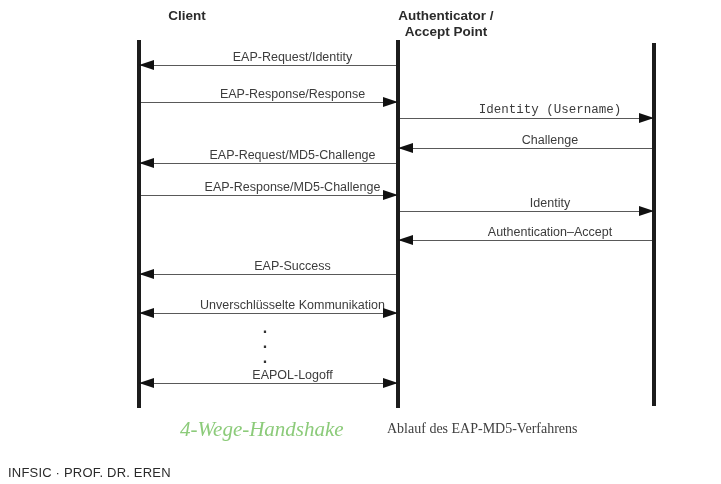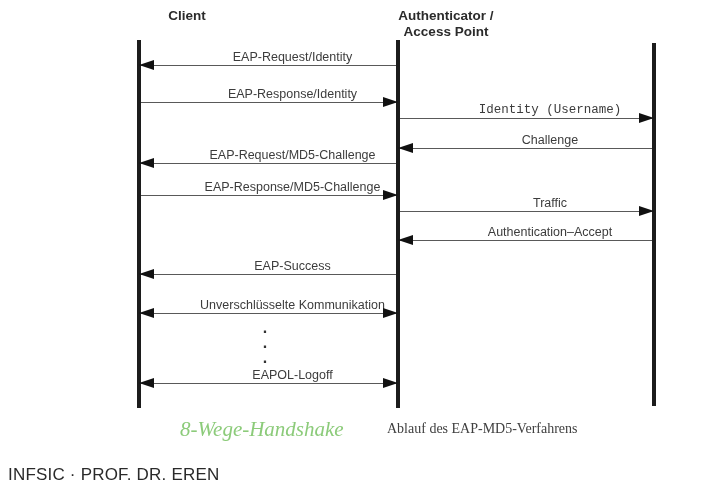--- a/index.html
+++ b/index.html
@@ -25,65 +25,65 @@
   .dots{position:absolute;text-align:center;color:#333;font-size:16px;
       line-height:15px;font-weight:bold;}
   .dots div{height:15px;}
 
   .caption-green{position:absolute;left:180px;top:416px;
       font-family:"Liberation Serif",serif;font-style:italic;font-size:21px;
       line-height:27px;color:var(--accent-green,#8CCB7A);white-space:nowrap;}
   .caption-black{position:absolute;left:387px;top:421px;
       font-family:Liberation Serif, serif;font-size:14px;color:#404040;
       white-space:nowrap;}
-  .footer{position:absolute;left:8px;top:465px;font-size:17px;color:#2a2a2a;
+  .footer{position:absolute;left:8px;top:465px;font-size:13px;color:#2a2a2a;
       letter-spacing:0.2px;white-space:nowrap;}
 </style>
 </head>
 <body>
 
 <div id="diagram">
 
   <div class="caption-green">
-    <div>8-Wege-Handshake</div>
+    <div>4-Wege-Handshake</div>
   </div>
   <div class="caption-black">Ablauf des EAP-MD5-Verfahrens</div>
   <div class="footer">INFSIC · PROF. DR. EREN</div>
 <div class="lane-label" style="left: 139px; top: 8px;">Client</div>
     <div class="lifeline" style="left: 137px; top: 40px; height: 368px;"></div>
     <div class="lane-label" style="left: 398px; top: 8px;">Authenticator /
-Access Point</div>
+Accept Point</div>
     <div class="lifeline" style="left: 396px; top: 40px; height: 368px;"></div>
     <div class="lifeline" style="left: 652px; top: 43px; height: 363px;"></div>
     <div class="msg" style="left: 141px; top: 65px; width: 255px;">
       <div class="msg-label">EAP-Request/Identity</div>
       <div class="head-l"></div>
     </div>
     <div class="msg" style="left: 141px; top: 102px; width: 255px;">
-      <div class="msg-label">EAP-Response/Identity</div>
+      <div class="msg-label">EAP-Response/Response</div>
       <div class="head-r"></div>
     </div>
     <div class="msg" style="left: 400px; top: 118px; width: 252px; font-family: Liberation Mono, monospace;">
       <div class="msg-label">Identity (Username)</div>
       <div class="head-r"></div>
     </div>
     <div class="msg" style="left: 400px; top: 148px; width: 252px;">
       <div class="msg-label">Challenge</div>
       <div class="head-l"></div>
     </div>
     <div class="msg" style="left: 141px; top: 163px; width: 255px;">
       <div class="msg-label">EAP-Request/MD5-Challenge</div>
       <div class="head-l"></div>
     </div>
     <div class="msg" style="left: 141px; top: 195px; width: 255px;">
       <div class="msg-label">EAP-Response/MD5-Challenge</div>
       <div class="head-r"></div>
     </div>
     <div class="msg" style="left: 400px; top: 211px; width: 252px;">
-      <div class="msg-label">Traffic</div>
+      <div class="msg-label">Identity</div>
       <div class="head-r"></div>
     </div>
     <div class="msg" style="left: 400px; top: 240px; width: 252px;">
       <div class="msg-label">Authentication–Accept</div>
       <div class="head-l"></div>
     </div>
     <div class="msg" style="left: 141px; top: 274px; width: 255px;">
       <div class="msg-label">EAP-Success</div>
       <div class="head-l"></div>
     </div>

